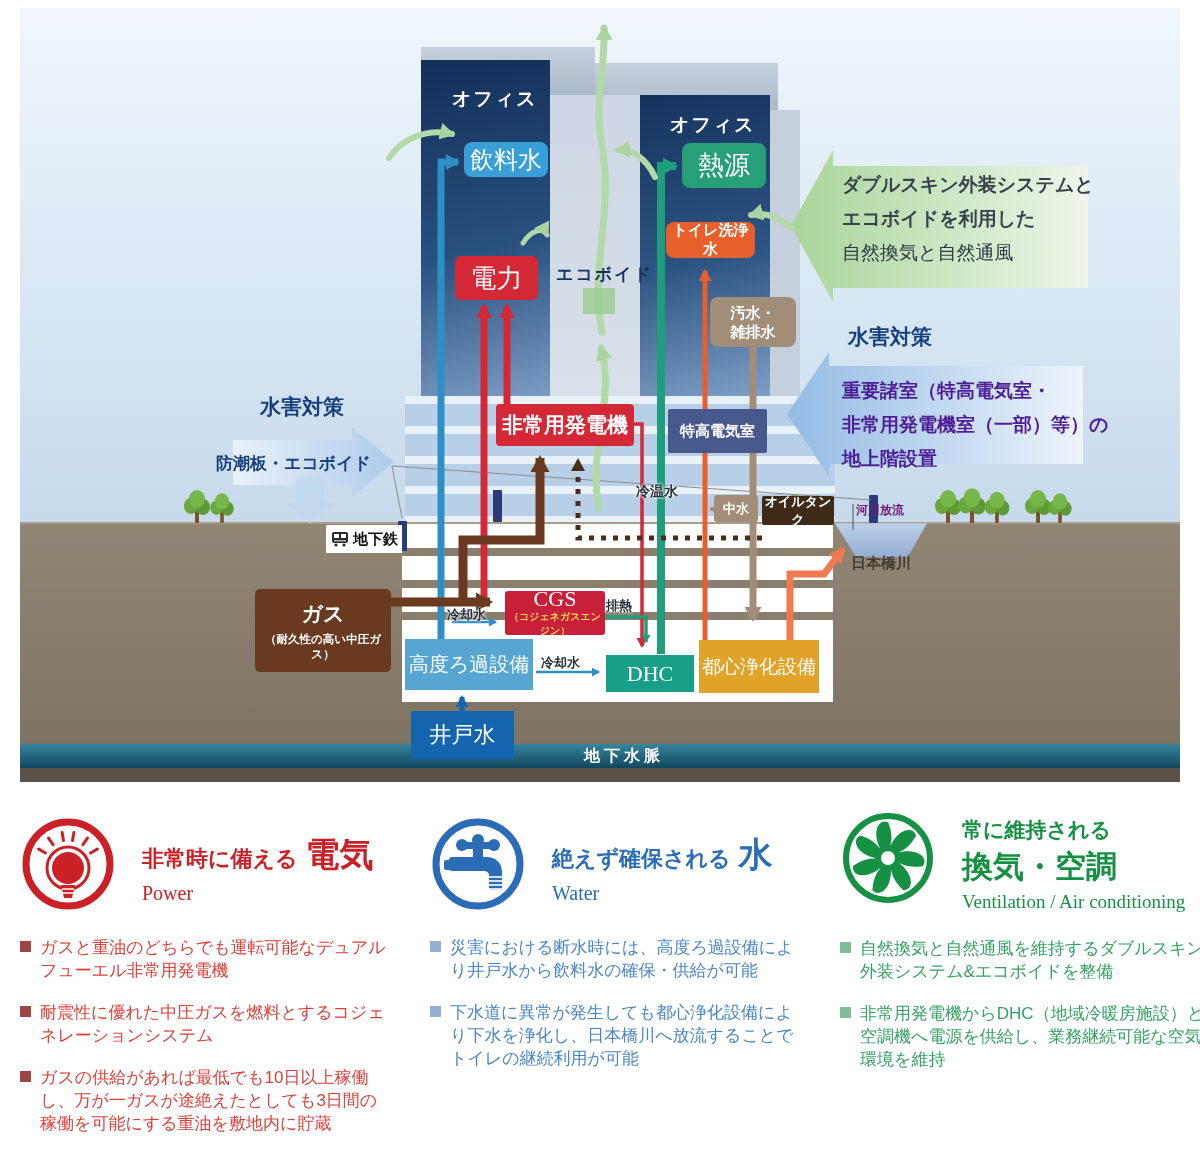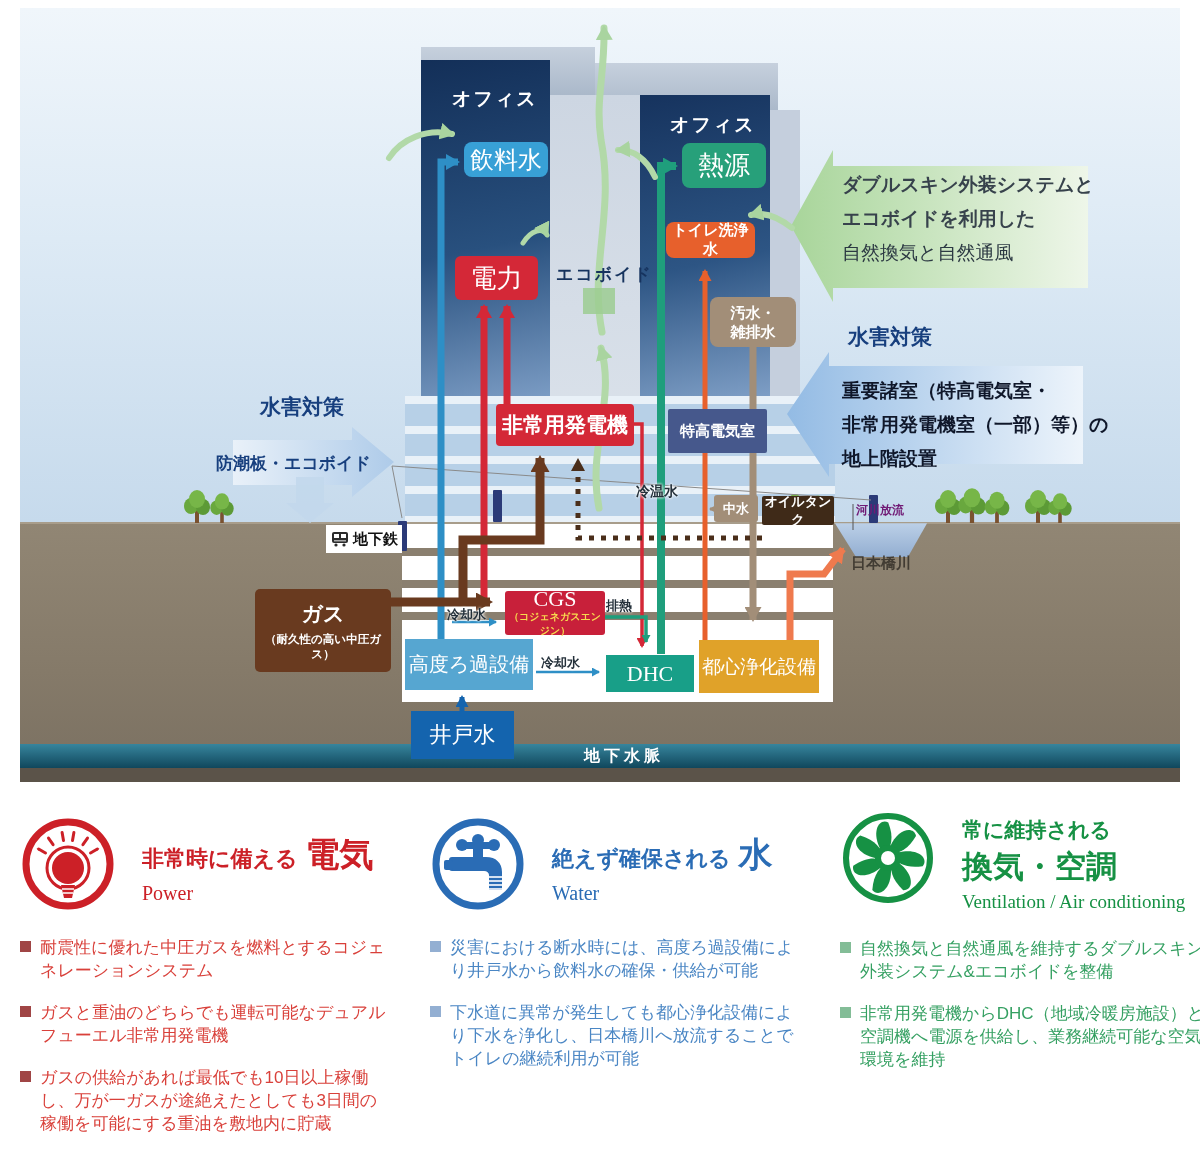--- a/index.html
+++ b/index.html
@@ -59,21 +59,21 @@
   .l-exh{left:606px;top:597px}
   .l-riverdis{left:856px;top:502px;font:700 12px "Liberation Sans","DejaVu Sans",sans-serif;color:#701a75}
   .l-rivername{left:851px;top:554px;font:600 15px "Liberation Sans","DejaVu Sans",sans-serif;color:#423c33}
   .l-aquifer{left:584px;top:746px;font:700 16px "Liberation Sans","DejaVu Sans",sans-serif;color:#fff;letter-spacing:4px}
   .h-flood{font:700 21px "Liberation Sans","DejaVu Sans",sans-serif;color:#173f7e}
   .h-floodL{left:260px;top:393px}
   .h-floodR{left:848px;top:323px}
   .l-floodLarrow{left:216px;top:452px;font:700 17px "Liberation Sans","DejaVu Sans",sans-serif;color:#173f7e}
   .co{left:842px;font:600 19px "Liberation Sans","DejaVu Sans",sans-serif;color:#37424c}
   .co.v1{top:172px}.co.v2{top:206px}.co.v3{top:240px;font-weight:400;color:#2c3943}
-  .cof{left:842px;font:700 19px "Liberation Sans","DejaVu Sans",sans-serif;color:#0f172a}
+  .cof{left:842px;font:700 19px "Liberation Sans","DejaVu Sans",sans-serif;color:#4c1d95}
   .cof.f1{top:378px}.cof.f2{top:412px}.cof.f3{top:446px}
   
   .sec{position:absolute;width:372px}
   .sec-power{left:20px;top:816px}
   .sec-water{left:430px;top:816px}
   .sec-air{left:840px;top:810px}
   .sec-header{display:flex;align-items:flex-start}
   .sec-icon{width:96px;height:96px;flex:0 0 96px}
   .sec-titles{margin-left:26px;padding-top:16px;font-family:"Liberation Serif","DejaVu Serif",serif}
   .t1 .prefix{font-size:22px;font-weight:600}
@@ -315,25 +315,25 @@
       <div class="sec-titles">
         <div class="t1">
           <span class="prefix">非常時に備える</span><span class="main">電気</span>
         </div>
         <div class="t2">Power</div>
       </div>
     </div>
     <div class="bullets">
       <div class="bul">
           <span class="sq"></span>
+          <span>ガスと重油のどちらでも運転可能なデュアルフューエル非常用発電機</span>
+        </div>
+      <div class="bul">
+          <span class="sq"></span>
           <span>耐震性に優れた中圧ガスを燃料とするコジェネレーションシステム</span>
-        </div>
-      <div class="bul">
-          <span class="sq"></span>
-          <span>ガスと重油のどちらでも運転可能なデュアルフューエル非常用発電機</span>
         </div>
       <div class="bul">
           <span class="sq"></span>
           <span>ガスの供給があれば最低でも10日以上稼働し、万が一ガスが途絶えたとしても3日間の稼働を可能にする重油を敷地内に貯蔵</span>
         </div>
     </div>
   </div>
 
   <div class="sec sec-water">
     <div class="sec-header">

